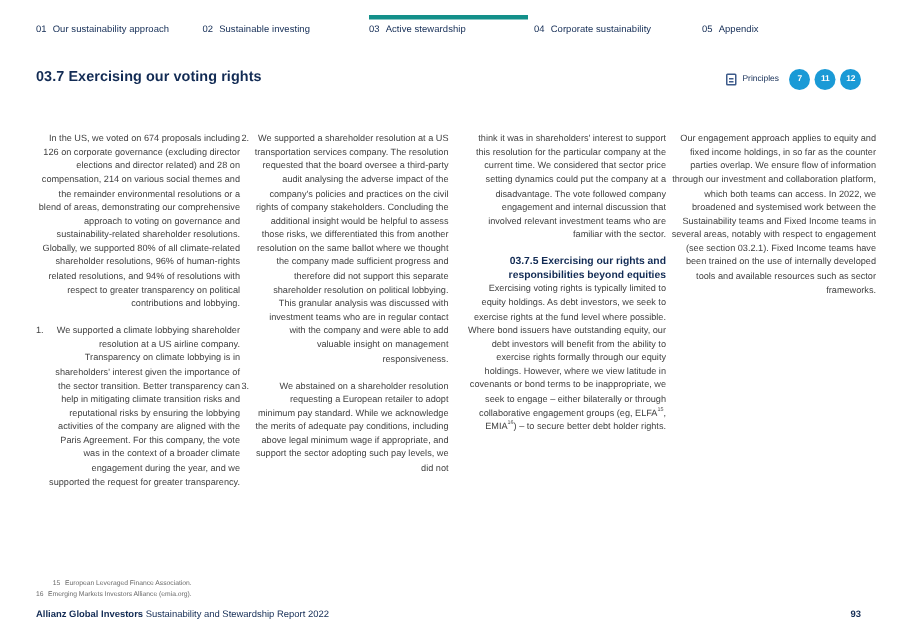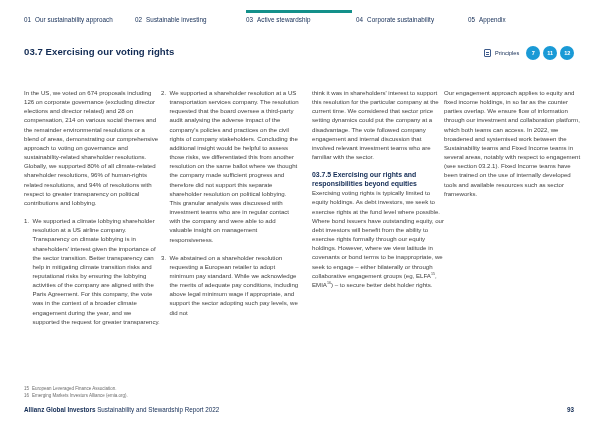--- a/index.html
+++ b/index.html
@@ -1,15 +1,15 @@
 <!DOCTYPE html>
 <html><head>
 <meta charset="utf-8">
 <style>
-  * { margin: 0; padding: 0; box-sizing: border-box; }
+  * { margin: 0; padding: 0; box-sizing: border-box; text-align: right; }
   html, body { width: 600px; height: 424px; background: #ffffff; overflow: hidden; }
   body { font-family: "Liberation Sans", sans-serif; color: #414141; position: relative; }
 
   .topnav { position: absolute; top: 0; left: 0; width: 600px; height: 30px; }
   .nav-item { position: absolute; top: 16px; font-size: 6.3px; color: #122b54; white-space: nowrap; letter-spacing: 0.05px; }
   .nav-item .num { margin-right: 4px; }
   .nav-active-bar { position: absolute; top: 10px; left: 246px; width: 106px; height: 3px; background: #13908a; }
 
   .page-title { position: absolute; top: 46px; left: 24px; font-size: 9.6px; color: #122b54; letter-spacing: 0.05px; }
 

